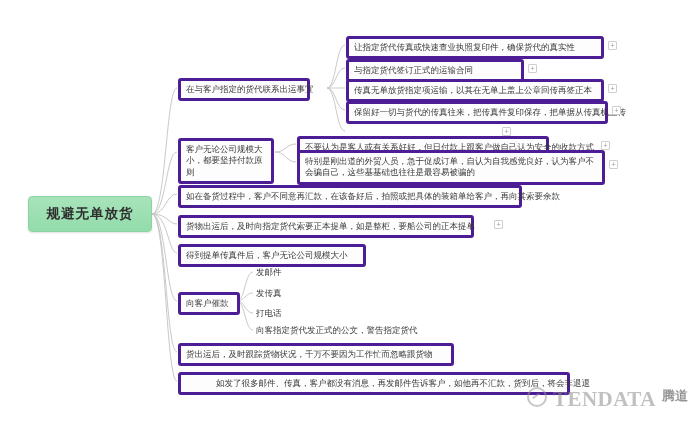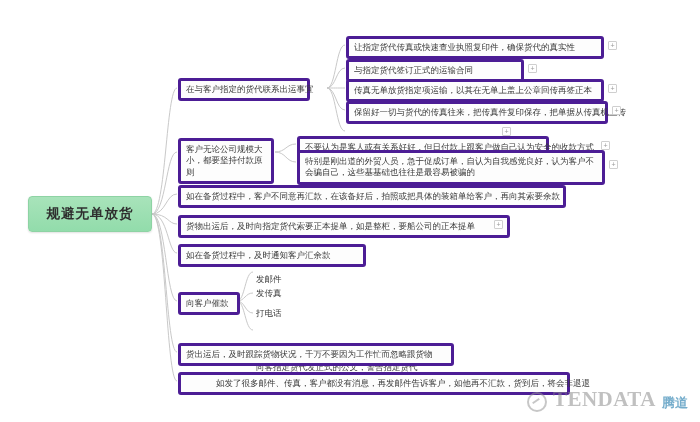--- a/index.html
+++ b/index.html
@@ -55,34 +55,34 @@
     color:#9a9a9a;
     font-size:7px;
     line-height:7px;
     text-align:center;
     border-radius:1px;
   }
   .watermark{
     position:absolute;
     right:12px;bottom:10px;
     display:flex;
-    align-items:flex-end;
+    align-items:flex-start;
     gap:6px;
     opacity:0.55;
   }
   .wm-logo{
     font-family:"Liberation Serif","DejaVu Serif",serif;
     font-size:21px;
     font-weight:bold;
     color:#8e8e8e;
     letter-spacing:0.5px;
   }
   .wm-sub{
     font-size:13px;
-    color:#0369a1;
+    color:#404040;
     font-weight:bold;
   }
   .wm-mark{
     width:16px;height:16px;
     border:2px solid #9a9a9a;
     border-radius:50%;
     position:relative;
   }
   .wm-mark:after{
     content:"";
@@ -162,46 +162,46 @@
   <div class="node" style="left:297px;top:136px;width:252px;">
     <span>不要认为是客人或有关系好好，但日付款上跟客户做自己认为安全的收款方式</span>
   </div>
   <div class="plus" style="left:601px;top:141px;">+</div>
 
   <div class="node wrap" style="left:297px;top:150px;width:308px;">
     <span>特别是刚出道的外贸人员，急于促成订单，自认为自我感觉良好，认为客户不会骗自己，这些基基础也往往是最容易被骗的</span>
   </div>
   <div class="plus" style="left:609px;top:160px;">+</div>
 
-  <div class="node" style="left:178px;top:185px;width:388px;">
+  <div class="node" style="left:178px;top:185px;width:344px;">
     <span>如在备货过程中，客户不同意再汇款，在该备好后，拍照或把具体的装箱单给客户，再向其索要余款</span>
   </div>
 
-  <div class="node" style="left:178px;top:215px;width:332px;">
+  <div class="node" style="left:178px;top:215px;width:296px;">
     <span>货物出运后，及时向指定货代索要正本提单，如是整柜，要船公司的正本提单</span>
   </div>
   <div class="plus" style="left:494px;top:220px;">+</div>
 
   <div class="node" style="left:178px;top:244px;width:188px;">
-    <span>如在备货过程中，及时通知客户汇余款</span>
+    <span>得到提单传真件后，客户无论公司规模大小</span>
   </div>
 
   <div class="node" style="left:178px;top:292px;width:62px;">
     <span>向客户催款</span>
   </div>
-  <div class="plain" style="left:256px;top:274px;">
+  <div class="plain" style="left:256px;top:267px;">
     <span>发邮件</span>
   </div>
   <div class="plain" style="left:256px;top:288px;">
     <span>发传真</span>
   </div>
   <div class="plain" style="left:256px;top:308px;">
     <span>打电话</span>
   </div>
-  <div class="plain" style="left:256px;top:325px;margin-top:37px;">
+  <div class="plain" style="left:256px;top:325px;">
     <span>向客指定货代发正式的公文，警告指定货代</span>
   </div>
 
   <div class="node" style="left:178px;top:343px;width:276px;">
     <span>货出运后，及时跟踪货物状况，千万不要因为工作忙而忽略跟货物</span>
   </div>
 
   <div class="node" style="left:178px;top:372px;width:392px;padding-left:35px;">
     <span>如发了很多邮件、传真，客户都没有消息，再发邮件告诉客户，如他再不汇款，货到后，将会非退退</span>
   </div>

